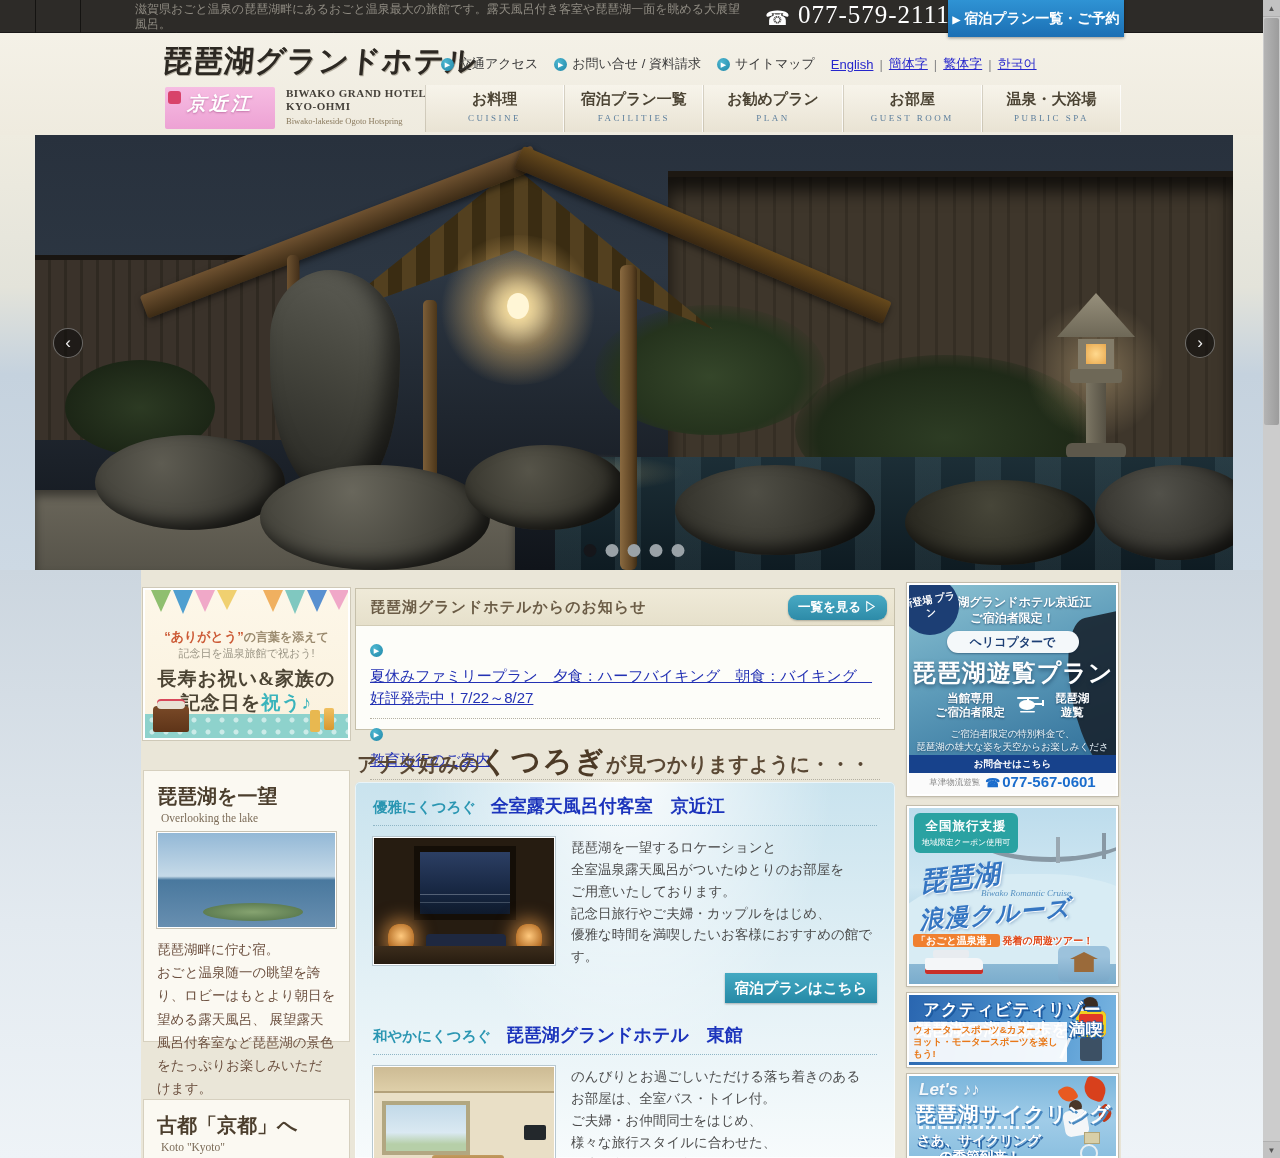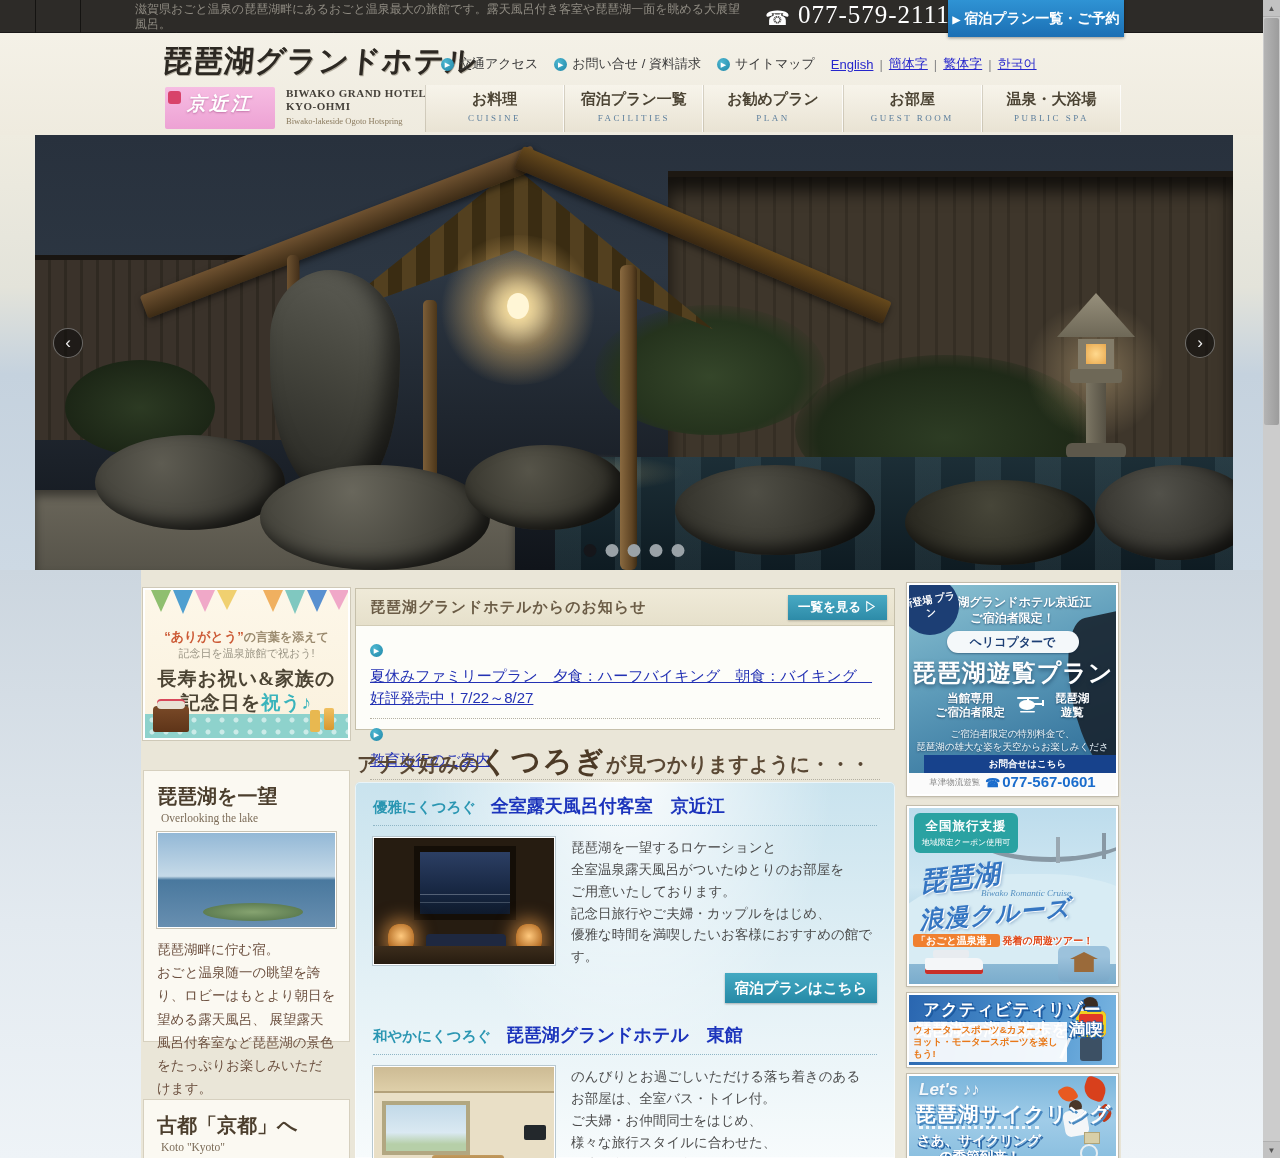--- a/index.html
+++ b/index.html
@@ -110,21 +110,21 @@
   .kyotop { background:linear-gradient(180deg,#a9c6de 0%,#bfd6e6 52%,#d3d3cc 52%); }
   .cloud { position:absolute; border-radius:50%; background:rgba(255,255,255,.85); }
   .cl1 { left:6px; top:6px; width:60px; height:18px; } .cl2 { left:90px; top:2px; width:70px; height:20px; }
   .roof1 { position:absolute; left:-10px; top:20px; width:120px; height:26px; background:#363b40; clip-path:polygon(0 100%,18% 0,100% 70%,100% 100%); }
   .roof2 { position:absolute; left:118px; top:26px; width:56px; height:18px; background:#3a4045; clip-path:polygon(8% 100%,50% 0,92% 100%); }
 
   
   .news-box { position:absolute; left:214px; top:18px; width:540px; height:142px; border:1px solid #c6c0ab; background:#fdfdf9; }
   .news-head { position:relative; height:37px; background:linear-gradient(180deg,#efead8,#e6e0cb); border-bottom:1px solid #d2ccb6; }
   .news-title { position:absolute; left:14px; top:9px; font-family:"Liberation Serif", serif; font-size:15px; font-weight:bold; color:#6b5c46; letter-spacing:1px; }
-  .viewall { position:absolute; right:7px; top:6px; height:25px; padding:0 10px; background:linear-gradient(180deg,#49aac4,#2d8ba8); color:#fff; font-size:12.5px; font-weight:bold; line-height:25px; cursor:pointer; box-shadow:0 1px 2px rgba(0,0,0,.25); }
+  .viewall { position:absolute; right:7px; top:6px; height:25px; padding:0 10px; background:linear-gradient(180deg,#49aac4,#2d8ba8); color:#fff; font-size:12.5px; font-weight:bold; line-height:25px; cursor:pointer; box-shadow:0 1px 2px rgba(0,0,0,.25);border-radius:9px; }
   .news-body { padding:9px 14px 0; }
   .news-item { display:flex; gap:8px; padding:7px 0 9px; border-bottom:1px dotted #b4b0a2; cursor:pointer;flex-direction:column; }
   .news-item .icb { flex:none; margin-top:2px; }
   .news-link { font-size:15px; color:#2432b4; text-decoration:underline; line-height:1.45; }
 
   .promo-heading { position:absolute; left:216px; top:172px; width:538px; font-family:"Liberation Serif", serif; color:#5a4834; }
   .ph-s { font-size:20px; font-weight:bold; }
   .ph-em { font-size:29px; font-weight:bold; color:#4c3a26; letter-spacing:2px; }
 
   .promo-box { position:absolute; left:214px; top:212px; width:540px; height:376px; border-radius:5px 5px 0 0; background:radial-gradient(ellipse at 50% -8%,rgba(255,255,255,.95),rgba(255,255,255,0) 55%),linear-gradient(180deg,#c9e3ee 0%,#e4f1f6 55%,#f7fbfc 100%); box-shadow:inset 0 0 0 1px rgba(255,255,255,.6); padding:12px 18px 0; }
@@ -158,21 +158,21 @@
   .heli-dark { position:absolute; right:-26px; top:30px; width:70px; height:160px; background:#18242f; border-radius:50% 0 0 50%/60% 0 0 60%; transform:rotate(-12deg); opacity:.9; }
   .heli-badge { position:absolute; left:-8px; top:-8px; width:58px; height:58px; border-radius:50%; background:#1c3e74; color:#fff; font-size:10px; font-weight:bold; text-align:center; padding-top:16px; line-height:13px; transform:rotate(-10deg); }
   .heli-l1 { position:absolute; left:0; top:9px; width:100%; text-align:center; color:#fff; font-size:12px; font-weight:bold; text-shadow:0 1px 2px rgba(0,40,80,.6); }
   .heli-l2 { position:absolute; left:0; top:25px; width:100%; text-align:center; color:#fff; font-size:12px; font-weight:bold; text-shadow:0 1px 2px rgba(0,40,80,.6); }
   .heli-ribbon { position:absolute; left:50%; top:46px; transform:translateX(-50%); width:132px; height:22px; background:#f4f8fa; border-radius:11px; color:#1c3e74; font-size:12px; font-weight:bold; text-align:center; line-height:22px; box-shadow:0 1px 2px rgba(0,30,60,.4); }
   .heli-title { position:absolute; left:0; top:72px; width:100%; text-align:center; color:#fff; font-family:"Liberation Serif", serif; font-size:24px; font-weight:bold; letter-spacing:1px; text-shadow:0 2px 4px rgba(0,30,60,.55); }
   .heli-row { position:absolute; left:0; top:106px; width:100%; display:flex; justify-content:center; align-items:center; gap:8px; color:#fff; font-size:11.5px; font-weight:bold; text-shadow:0 1px 2px rgba(0,30,60,.6); }
   .heli-row .cell { text-align:center; line-height:14px; }
   .heli-svg { width:34px; height:20px; }
   .heli-note { position:absolute; left:0; top:142px; width:100%; text-align:center; color:#eef6fa; font-size:9.5px; line-height:13px; text-shadow:0 1px 2px rgba(0,30,60,.6); }
-  .heli-cta { position:absolute; left:0; top:170px; width:100%; height:18px; background:#17428c; color:#fff; font-size:9.5px; font-weight:bold; text-align:center; line-height:18px;margin-left:15px; }
+  .heli-cta { position:absolute; left:0; top:170px; width:100%; height:18px; background:#17428c; color:#fff; font-size:9.5px; font-weight:bold; text-align:center; line-height:18px; }
   .heli-cta::after { content:""; position:absolute; left:50%; bottom:-5px; margin-left:-5px; border-left:5px solid transparent; border-right:5px solid transparent; border-top:5px solid #17428c; }
   .heli-foot { position:absolute; left:0; bottom:0; width:100%; height:21px; background:#fbfbfb; text-align:center; }
   .heli-co { font-size:8.5px; color:#888; margin-right:5px; vertical-align:2px; }
   .heli-tel { color:#1a6ccc; font-size:15px; font-weight:bold; }
   .heli-tel .ph-ic2 { font-size:12px; margin-right:2px; }
 
   .cruise { top:236px; height:180px; background:linear-gradient(180deg,#bddcec 0%,#cfe7f2 45%,#9cc4dc 78%,#7aaccc 100%); }
   .cr-wave { position:absolute; left:-20px; top:66px; width:260px; height:90px; background:#d8ecf4; border-radius:50% 40% 0 0/70% 50% 0 0; }
   .cr-bridge { position:absolute; right:-30px; top:8px; width:190px; height:46px; border-bottom:5px solid #8898a4; border-radius:0 0 50% 50%/0 0 90% 90%; }
   .cr-bridge::after { content:""; position:absolute; right:40px; bottom:-2px; width:4px; height:26px; background:#8898a4; box-shadow:-46px 4px 0 #9aa8b2; }

